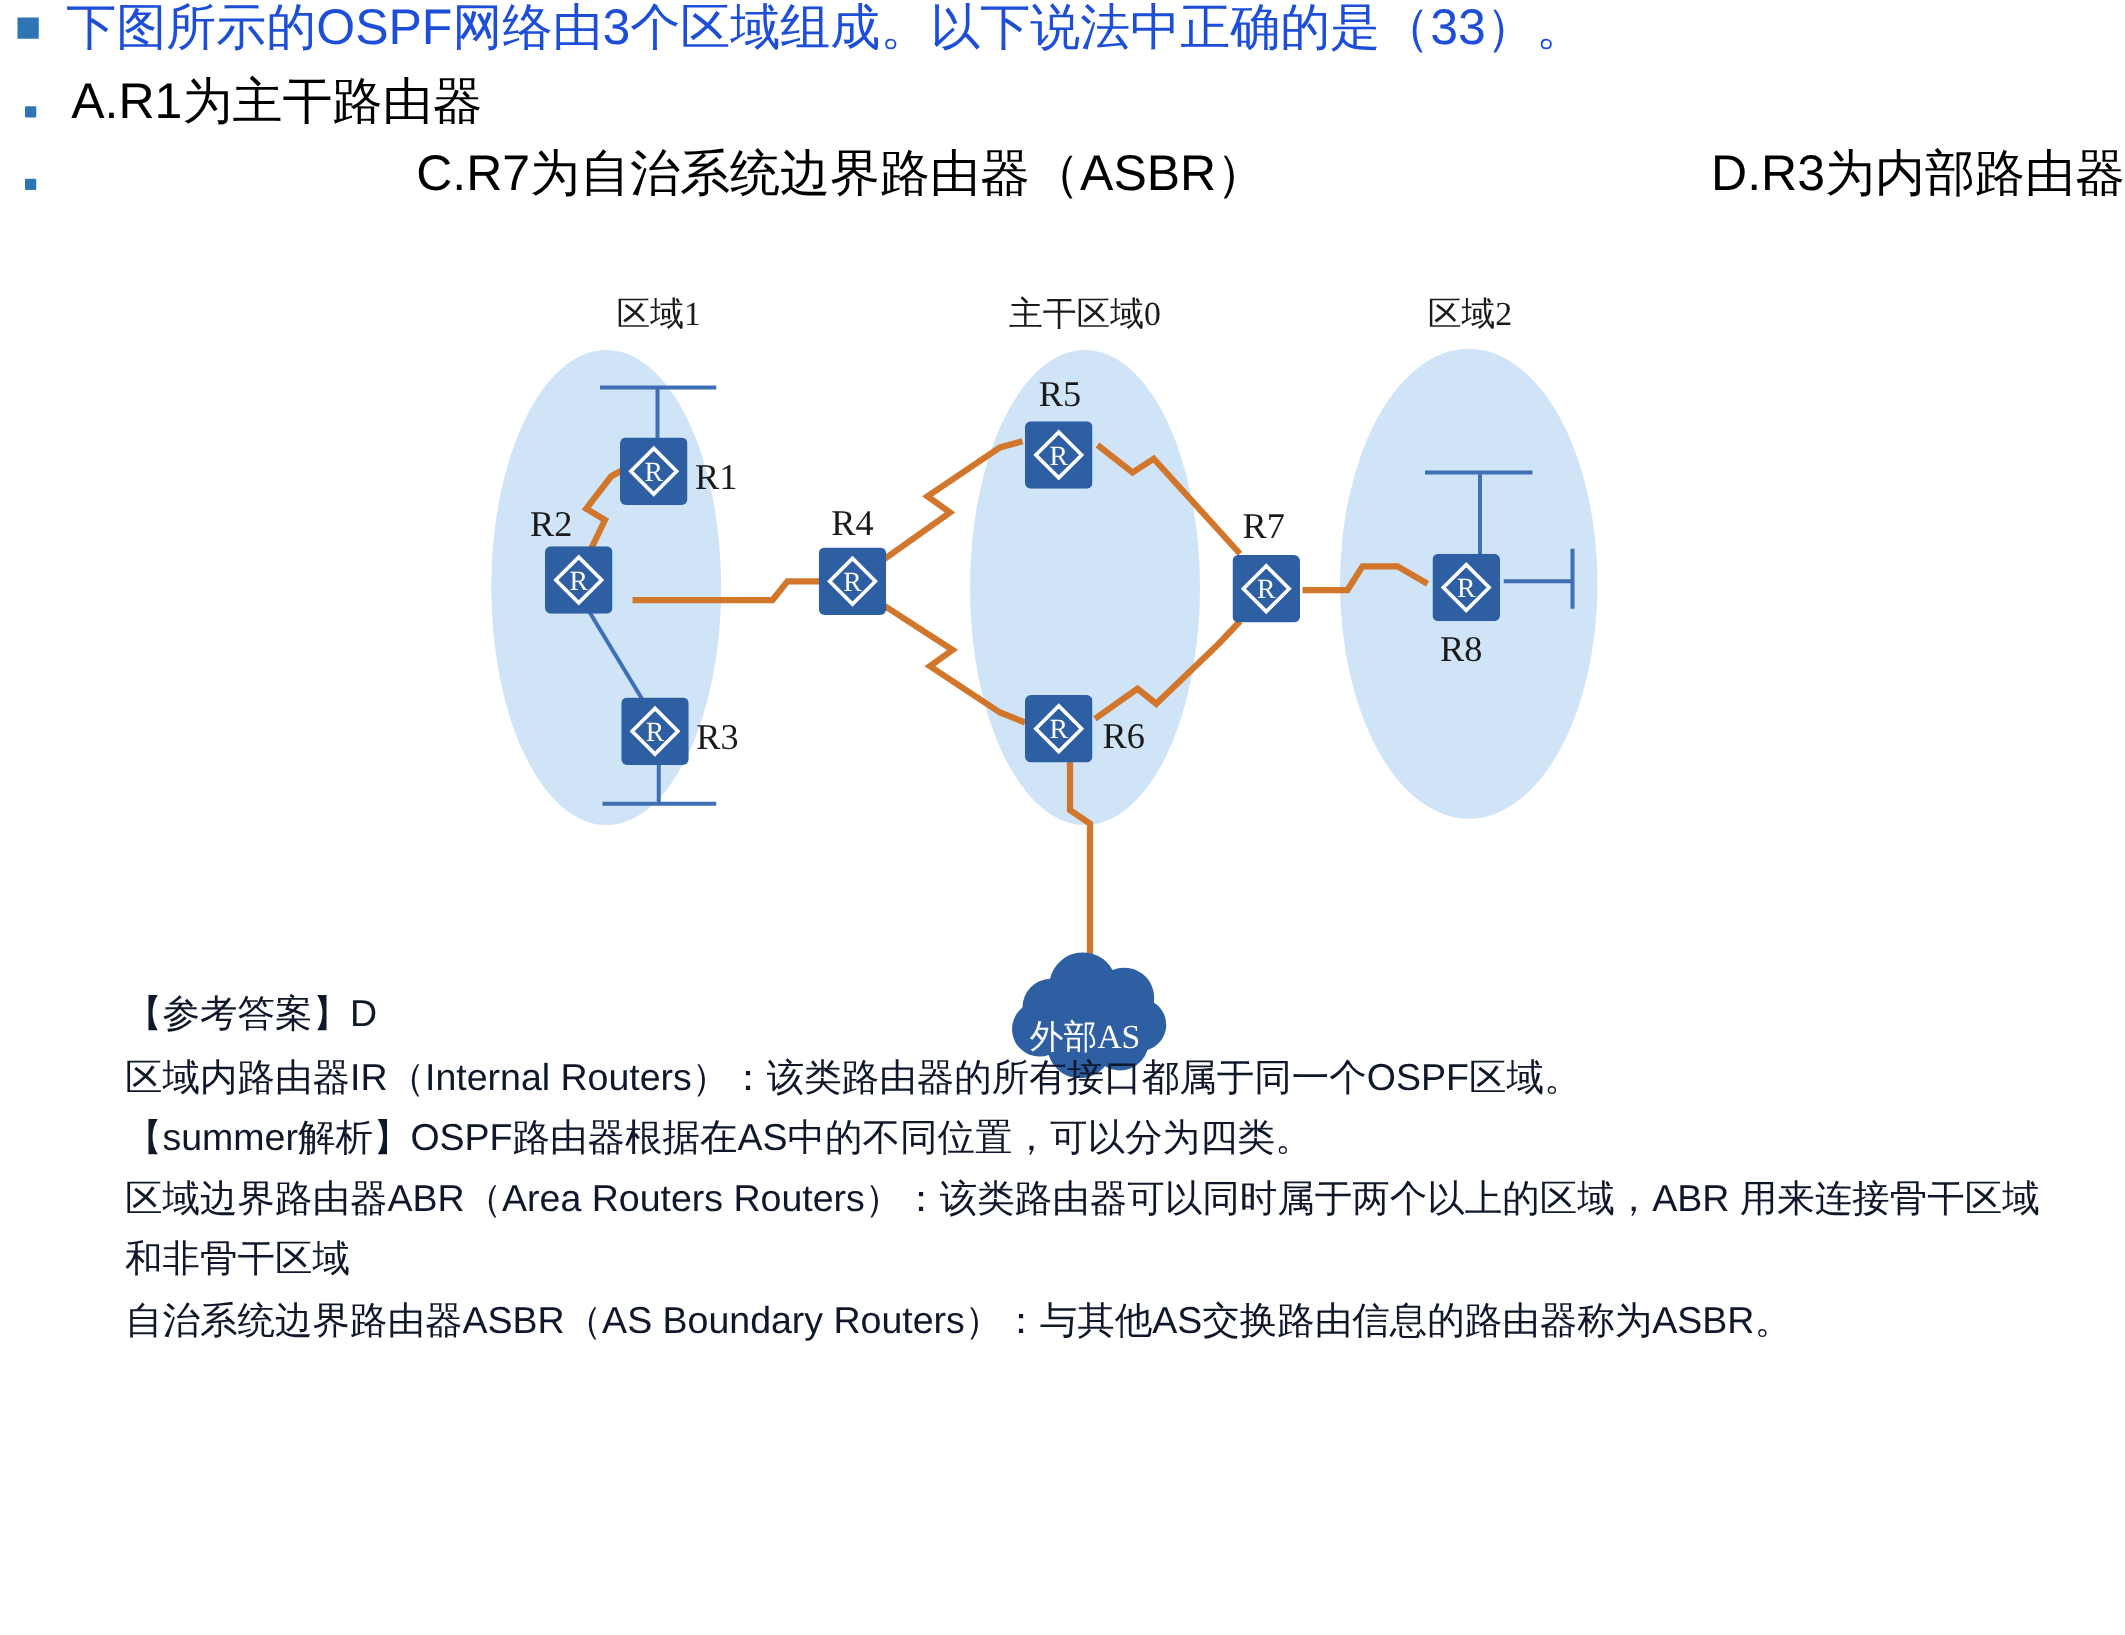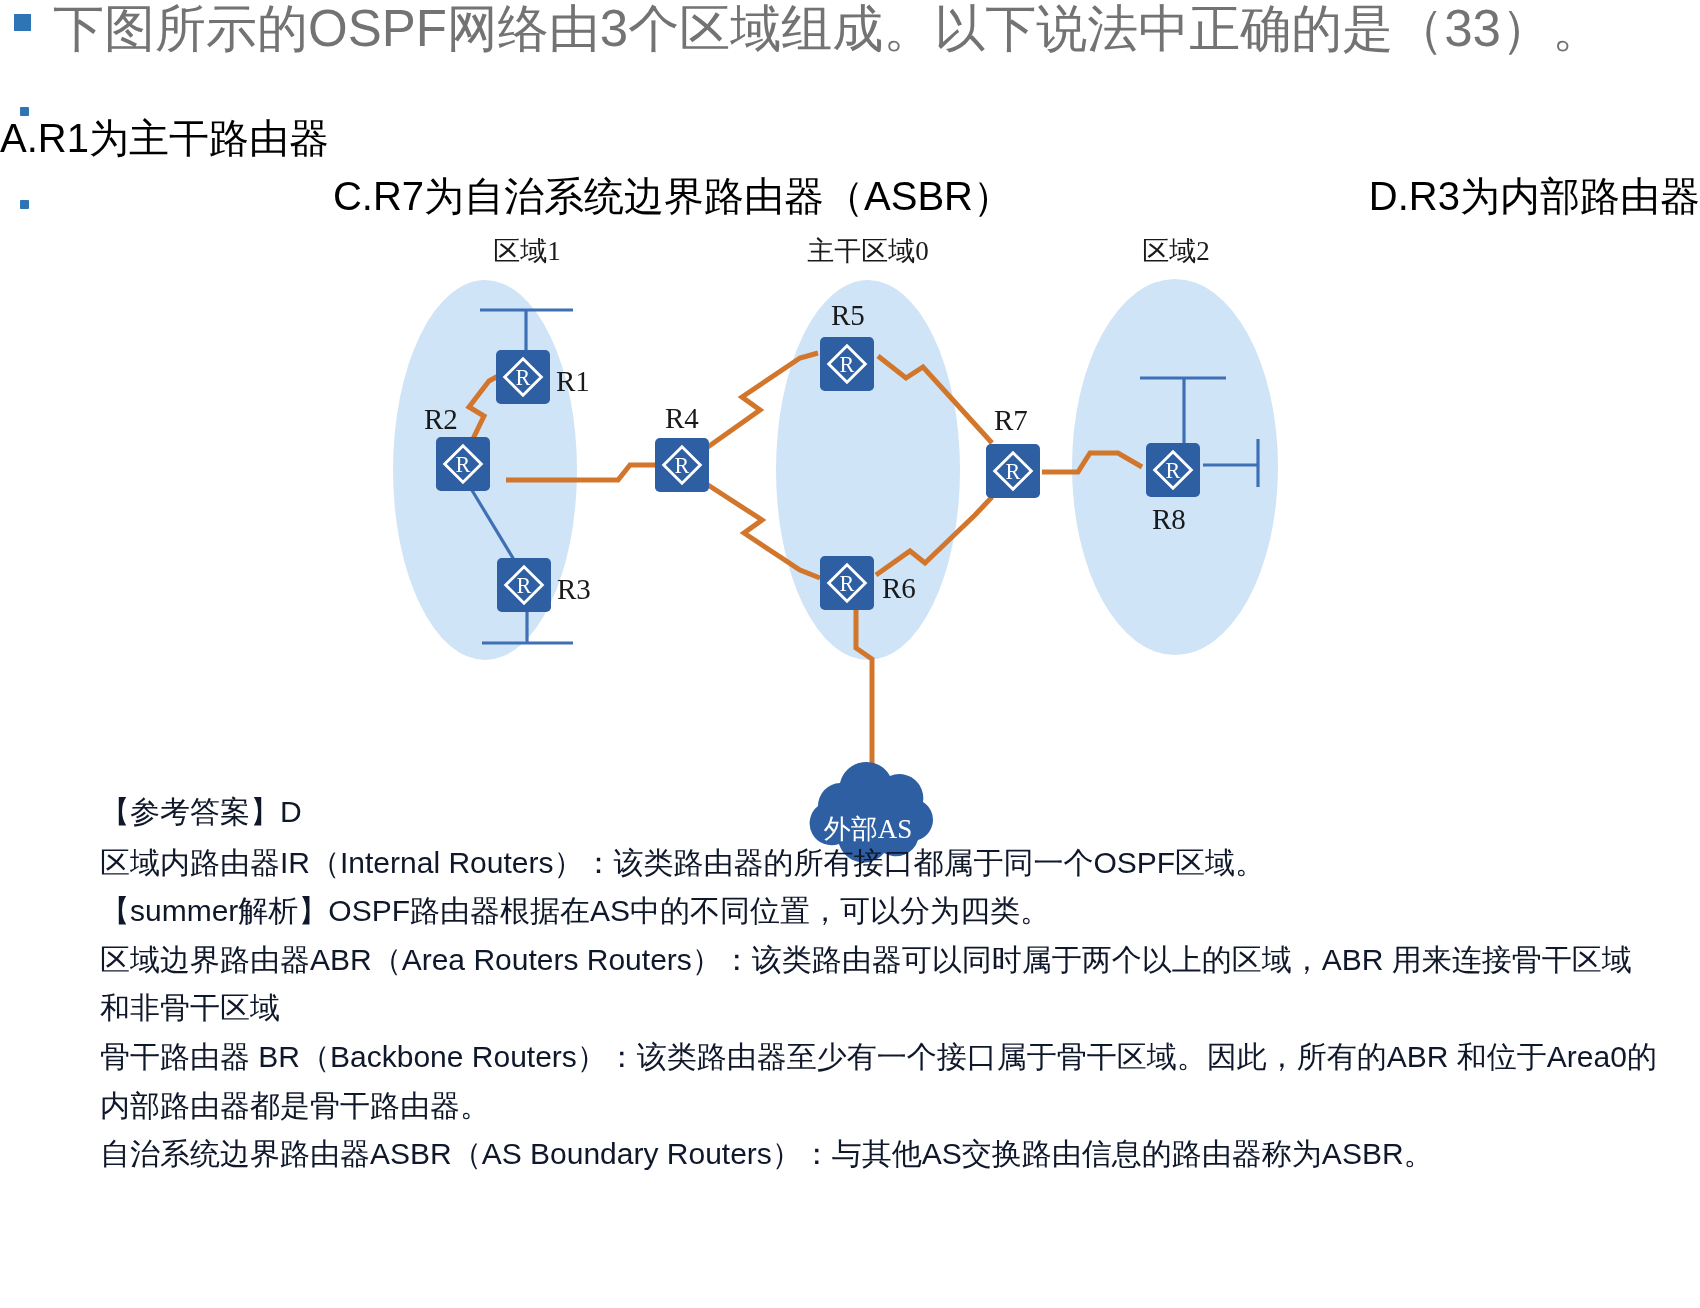--- a/index.html
+++ b/index.html
@@ -15,21 +15,21 @@
   .q-row{display:flex;align-items:flex-start;}
   .bullet-sq{
     width:17px;height:17px;background:#2E75B6;flex:0 0 auto;
     margin:14px 22px 0 14px;
   }
   .bullet-dot{
     width:9px;height:9px;background:#2E75B6;flex:0 0 auto;border-radius:1px;
     margin:26px 28px 0 20px;
   }
   .q-stem{
-    font-size:51px;color:#737373;line-height:1.12;letter-spacing:0px;
+    font-size:40px;color:#1d4ed8;line-height:1.12;letter-spacing:0px;
     white-space:nowrap;
   }
   .opt-line{
     font-size:40px;color:#000;line-height:1.1;white-space:pre;
   }
   
   #diagram{position:absolute;left:0;top:215px;width:1504px;height:650px;}
   #diagram svg{display:block;}
   
   #explanation{
@@ -42,21 +42,21 @@
 </head>
 <body>
 
 <div id="question-block">
 
   <div class="q-row">
     <span class="bullet-sq"></span>
     <span class="q-stem">下图所示的OSPF网络由3个区域组成。以下说法中正确的是（33）。</span>
   </div>
 
-  <div class="q-row" style="margin-top:24px;flex-direction:column;">
+  <div class="q-row" style="margin-top:14px;">
     <span class="bullet-dot"></span>
     <span class="opt-line" style="display:inline-block;width:760px;">A.R1为主干路由器</span>
   </div>
 
   <div class="q-row" style="margin-top:14px;justify-content:space-between;">
     <span class="bullet-dot"></span>
     <span class="opt-line" style="display:inline-block;width:760px;">C.R7为自治系统边界路由器（ASBR）</span>
     <span class="opt-line">D.R3为内部路由器</span>
   </div>
 
@@ -170,15 +170,14 @@
   </g>
 
 </svg>
 </div>
 
 <div id="explanation">
   <div class="exp-line first">【参考答案】D</div>
   <div class="exp-line">区域内路由器IR（Internal Routers）：该类路由器的所有接口都属于同一个OSPF区域。</div>
   <div class="exp-line">【summer解析】OSPF路由器根据在AS中的不同位置，可以分为四类。</div>
   <div class="exp-line">区域边界路由器ABR（Area Routers Routers）：该类路由器可以同时属于两个以上的区域，ABR 用来连接骨干区域和非骨干区域</div>
-  <div class="exp-line">骨干路由器 BR（Backbone Routers）：该类路由器至少有一个接口属于骨干区域。因此，所有的ABR 和位于Area0的内部路由器都是骨干路由器。</div>
   <div class="exp-line">自治系统边界路由器ASBR（AS Boundary Routers）：与其他AS交换路由信息的路由器称为ASBR。</div>
 </div>
 
 </body></html>

